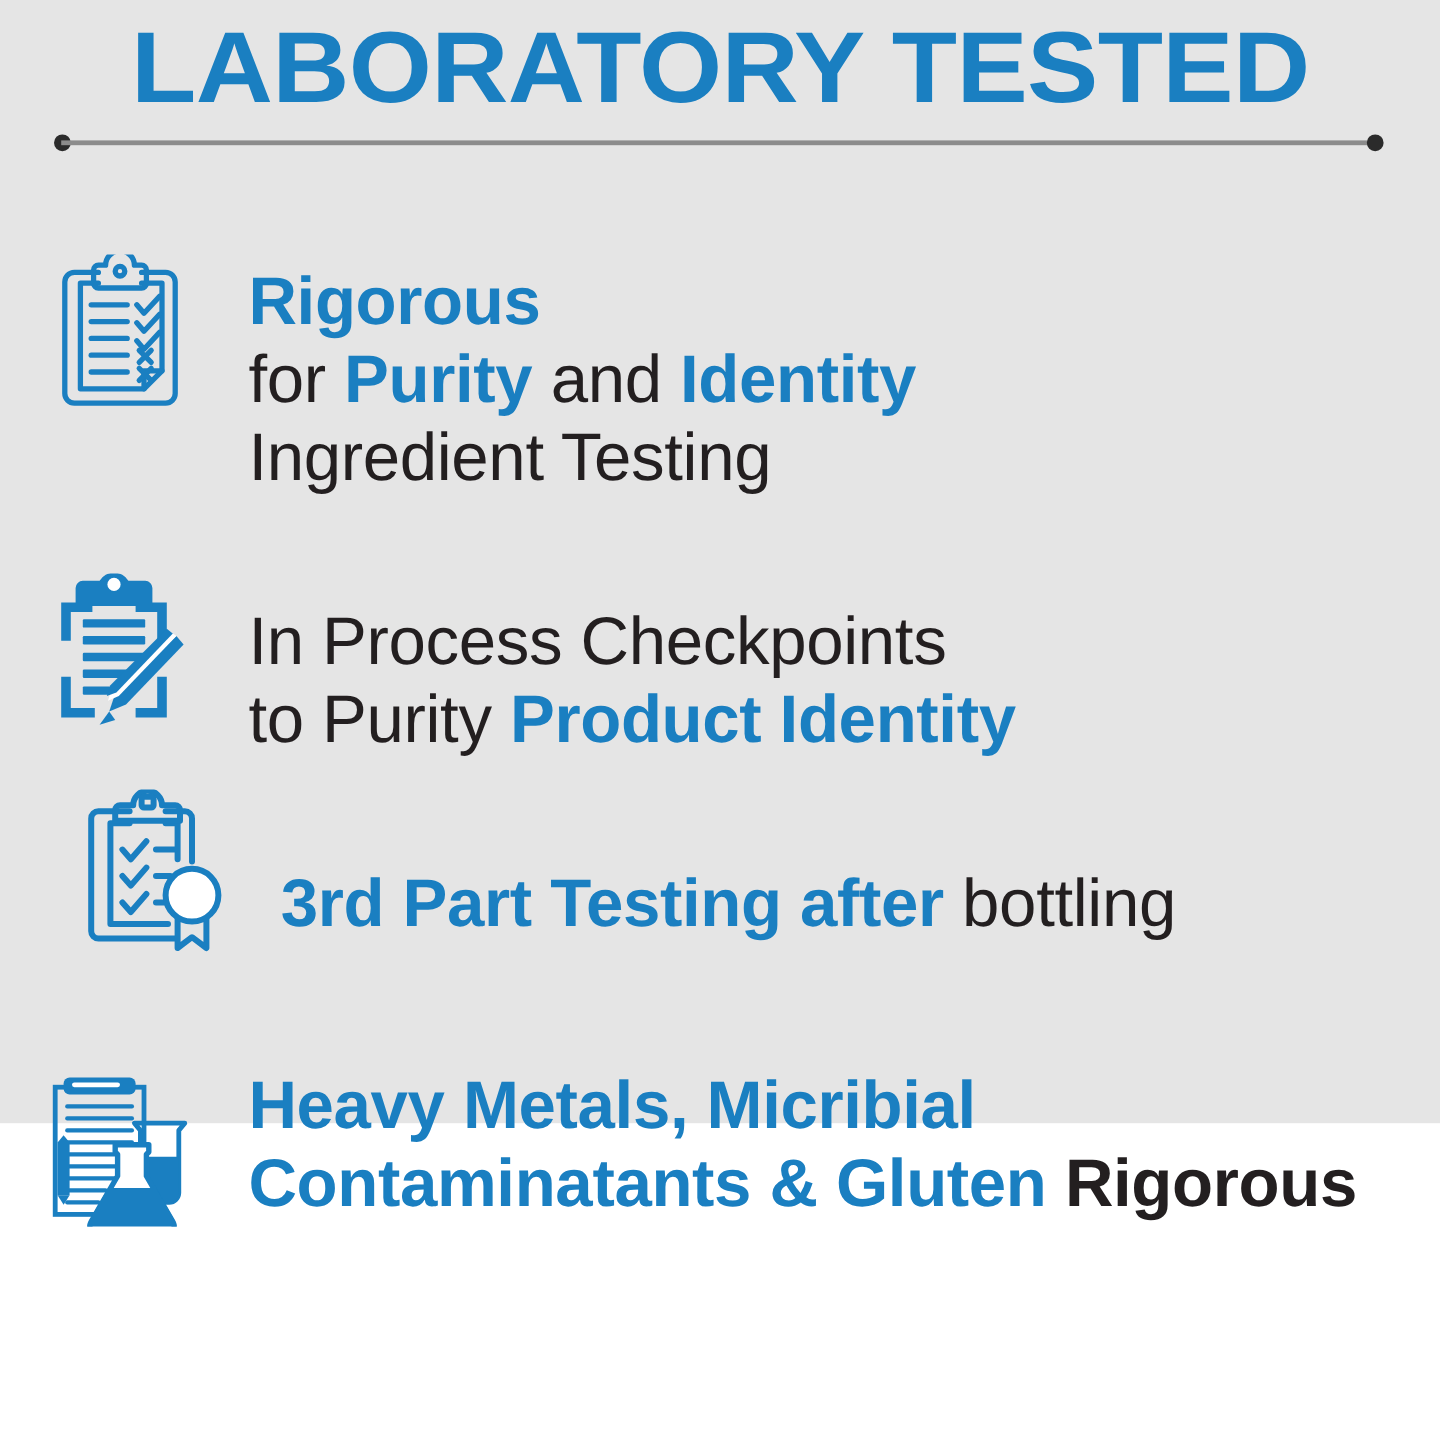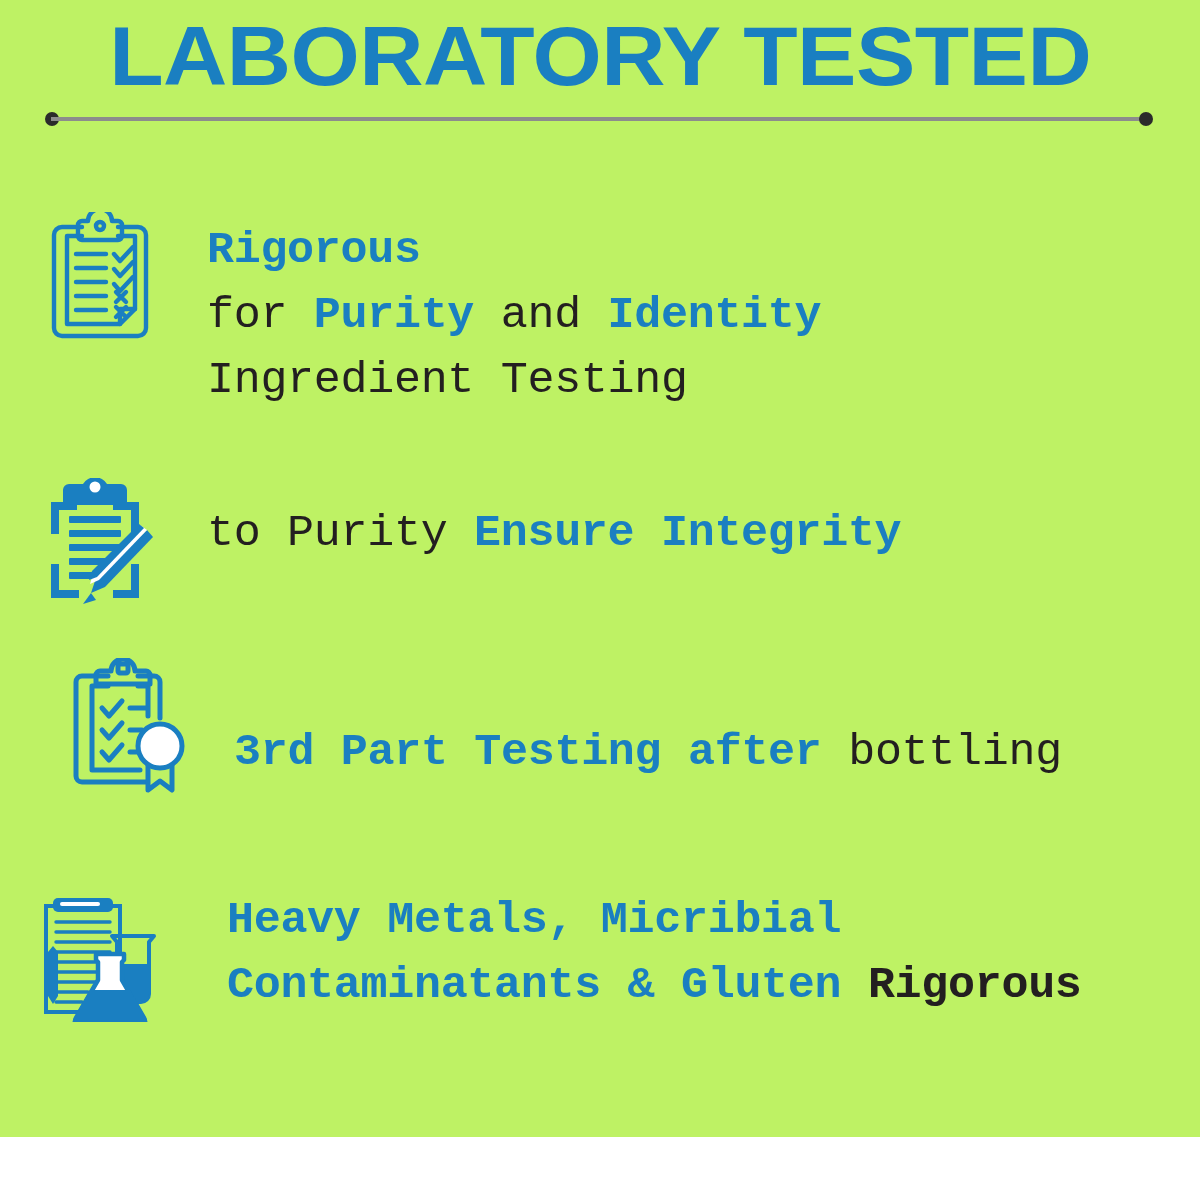--- a/index.html
+++ b/index.html
@@ -11,22 +11,22 @@
     width: 1200px;
     height: 1200px;
     overflow: hidden;
     font-family: "Liberation Sans", sans-serif;
     -webkit-font-smoothing: antialiased;
   }
 
   .page {
     position: relative;
     width: 1200px;
-    height: 1137px;
-    background: #bef264;
+    height: 936px;
+    background: #e5e5e5;
   }
 
   
   .header {
     position: absolute;
     top: 14px;
     left: 0;
     width: 1200px;
     text-align: center;
   }
@@ -82,26 +82,25 @@
     min-width: 200px;
     display: flex;
     justify-content: center;
     align-items: flex-start;
   }
   .icon-cell svg { display: block; }
 
   .text-cell {
     padding-left: 7px;
     color: #231f20;
-    font-size: 45px;
+    font-size: 56px;
     line-height: 65px;
     font-weight: 400;
     letter-spacing: -0.3px;
     white-space: nowrap;
-    font-family: Liberation Mono, monospace;
   }
   .text-cell .b {
     font-weight: 700;
     color: #1a7fc1;
   }
   .text-cell .bold-dark {
     font-weight: 700;
     color: #231f20;
   }
 
@@ -109,21 +108,21 @@
   #row-1 { top: 212px; }
   #row-1 .text-cell { padding-top: 6px; }
 
   #row-2 { top: 478px; }
   #row-2 .text-cell { padding-top: 23px; }
 
   #row-3 { top: 658px; padding-left: 27px; }
   #row-3 .text-cell { padding-top: 62px; }
 
   #row-4 { top: 888px; }
-  #row-4 .text-cell { padding-top: 0px; font-weight: 700; margin-left: 20px; }
+  #row-4 .text-cell { padding-top: 0px; font-weight: 700; }
 </style>
 </head>
 <body>
 
 <div class="page">
 
   <div class="header">
     <div class="title">LABORATORY TESTED</div>
   </div>
 
@@ -196,21 +195,24 @@
           <path d="M104 52 l6 7 -48 50 -14 6 5 -15 Z"></path>
           <path d="M97 47 l7 5 -48 50 -9 4 3 -10 Z" fill="#ffffff"></path>
           <path d="M96 46 l5 4 -47 49 -8 3 3 -9 Z"></path>
 
           <path d="M48 115 l-8 11 13 -4 Z"></path>
         </g>
       </svg>
     </div>
     <div class="text-cell">
       <div>
-        <span>to Purity </span><span class="b">Ensure Integrity</span>
+        <span>In Process Checkpoints</span>
+      </div>
+      <div>
+        <span>to Purity </span><span class="b">Product Identity</span>
       </div>
     </div>
   </div>
 
   <div class="row" id="row-3">
     <div class="icon-cell">
       <svg width="118" height="138" viewBox="0 0 118 138">
         <g fill="none" stroke="#1a7fc1" stroke-width="5" stroke-linecap="round" stroke-linejoin="round">
 
           <path d="M40 18 H14 a6 6 0 0 0 -6 6 V118 a6 6 0 0 0 6 6 H78"></path>

